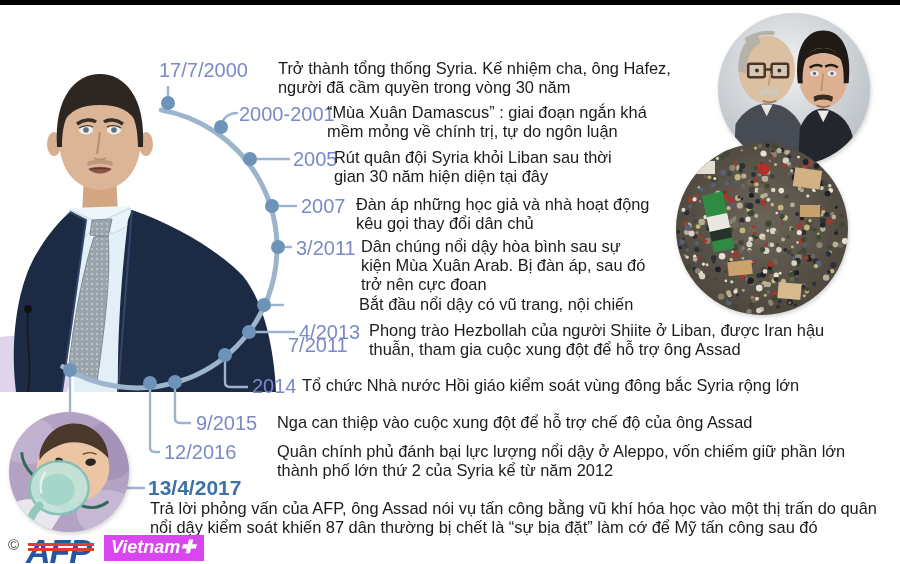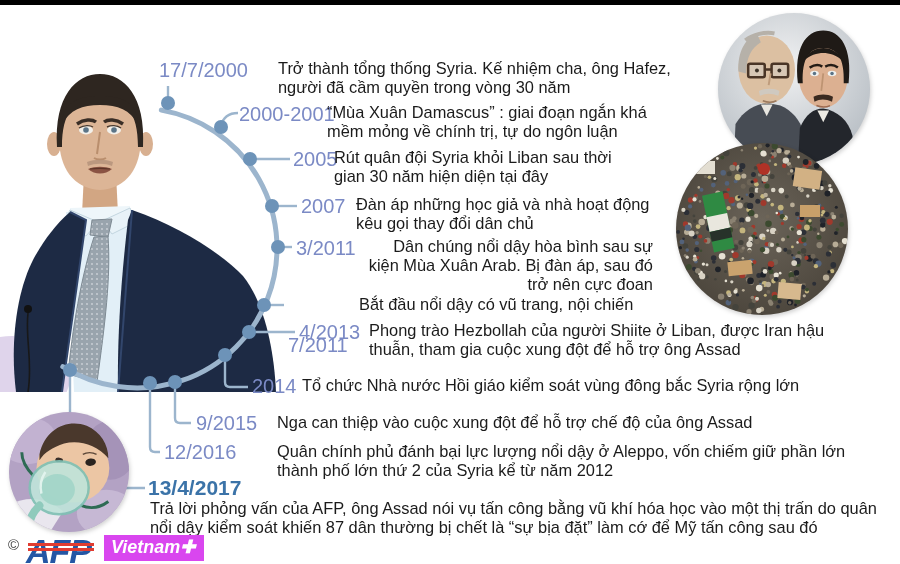--- a/index.html
+++ b/index.html
@@ -640,21 +640,21 @@
   <div class="ev">
     <span class="date" style="left: 293px; top: 148px; position: absolute;">2005</span>
     <span class="txt" style="left: 334px; top: 148px; width: 310px; position: absolute;">Rút quân đội Syria khỏi Liban sau thời gian 30 năm hiện diện tại đây</span>
   </div>
   <div class="ev">
     <span class="date" style="left: 301px; top: 195px; position: absolute;">2007</span>
     <span class="txt" style="left: 356px; top: 195px; width: 320px; position: absolute;">Đàn áp những học giả và nhà hoạt động kêu gọi thay đổi dân chủ</span>
   </div>
   <div class="ev">
     <span class="date" style="left: 296px; top: 237px; position: absolute;">3/2011</span>
-    <span class="txt" style="left: 361px; top: 237px; width: 292px; position: absolute; text-align: right;">Dân chúng nổi dậy hòa bình sau sự kiện Mùa Xuân Arab. Bị đàn áp, sau đó trở nên cực đoan</span>
+    <span class="txt" style="left: 361px; top: 237px; width: 292px; position: absolute;">Dân chúng nổi dậy hòa bình sau sự kiện Mùa Xuân Arab. Bị đàn áp, sau đó trở nên cực đoan</span>
   </div>
   <div class="ev">
     <span class="date" style="left: 288px; top: 295px; position: absolute; margin-top: 39px;">7/2011</span>
     <span class="txt" style="left: 359px; top: 295px; width: 330px; position: absolute;">Bắt đầu nổi dậy có vũ trang, nội chiến</span>
   </div>
   <div class="ev">
     <span class="date" style="left: 299px; top: 321px; position: absolute;">4/2013</span>
     <span class="txt" style="left: 369px; top: 321px; width: 490px; position: absolute;">Phong trào Hezbollah của người Shiite ở Liban, được Iran hậu thuẫn, tham gia cuộc xung đột để hỗ trợ ông Assad</span>
   </div>
   <div class="ev">

